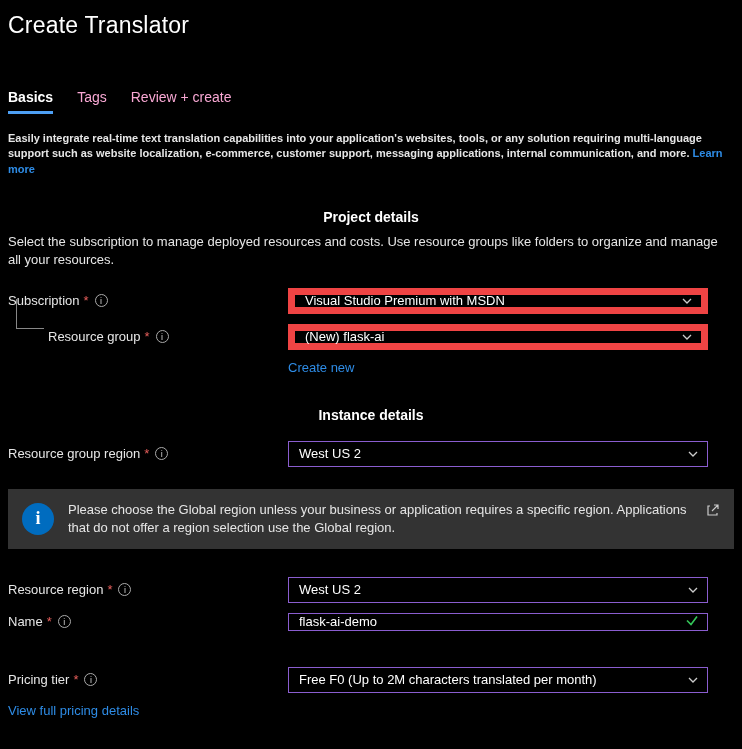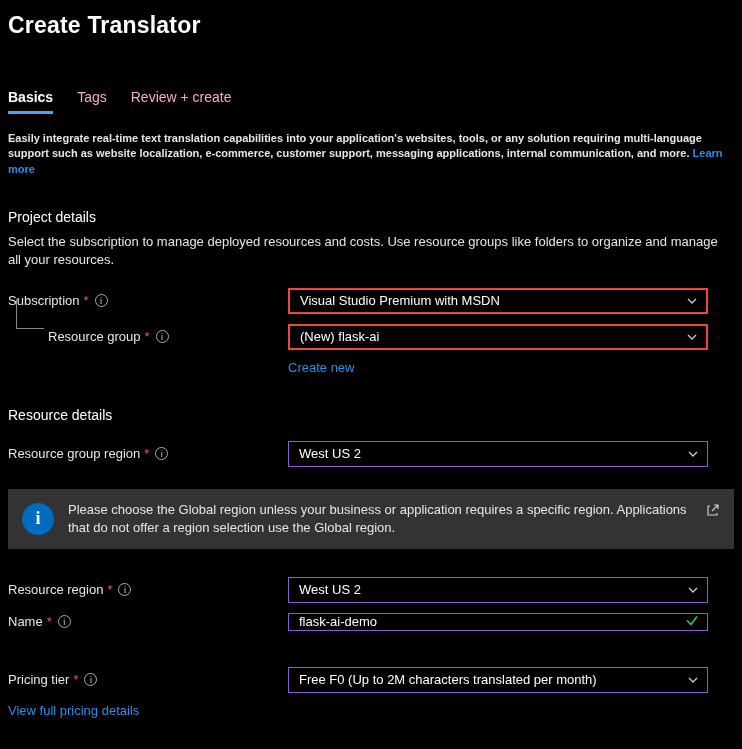--- a/index.html
+++ b/index.html
@@ -12,21 +12,21 @@
       color: #ffffff;
       font-family: "Segoe UI", Arial, sans-serif;
       font-size: 13px;
       width: 742px;
       height: 749px;
       overflow: hidden;
       padding: 12px 8px;
     }
     h1.page-title {
       font-size: 23px;
-      font-weight: 700;
+      font-weight: 400;
       margin-bottom: 50px;
       letter-spacing: 0.2px;
     }
     .tabs {
       display: flex;
       gap: 24px;
       border-bottom: 1px solid transparent;
       margin-bottom: 16px;
       text-align: center;
     }
@@ -47,23 +47,24 @@
       color: #e6e6e6;
       margin-bottom: 20px;
       font-weight: bold;
     }
     .link {
       color: #2e8ce6;
       cursor: pointer;
     }
     h2.section-heading {
       font-size: 14px;
-      font-weight: 400;
+      font-weight: 700;
       margin-top: 32px;
       margin-bottom: 8px;
+      text-align: center;
     }
     .section-desc {
       font-size: 13px;
       line-height: 1.4;
       color: #e6e6e6;
       margin-bottom: 18px;
     }
     .form-row {
       display: flex;
       align-items: center;
@@ -107,21 +108,21 @@
       margin-left: 2px;
       cursor: default;
     }
     .control-col {
       flex: 1;
       max-width: 420px;
     }
     .select {
       position: relative;
       height: 26px;
-      border: 2px solid #ef4444;
+      border: 7px solid #ef4444;
       background: #000;
       display: flex;
       align-items: center;
       padding: 0 28px 0 10px;
       font-size: 13px;
       color: #ffffff;
       cursor: pointer;
     }
     .select.purple {
       border: 1px solid #8a5dcf;
@@ -252,21 +253,21 @@
       <span class="chev">
         <svg width="12" height="12" viewBox="0 0 12 12">
             <path d="M2 4 L6 8 L10 4" stroke="#ccc" stroke-width="1.3" fill="none"></path>
           </svg>
       </span>
     </div>
   </div>
 </div>
 <span class="sub-link">Create new</span>
 
-<h2 class="section-heading">Resource details</h2>
+<h2 class="section-heading">Instance details</h2>
 <div class="spacer-sm"></div>
 
 <div class="form-row">
   <div class="label-col">
     <span>Resource group region</span>
     <span class="req">*</span>
     <span class="info-icon">i</span>
   </div>
   <div class="control-col">
     <div class="select purple">

